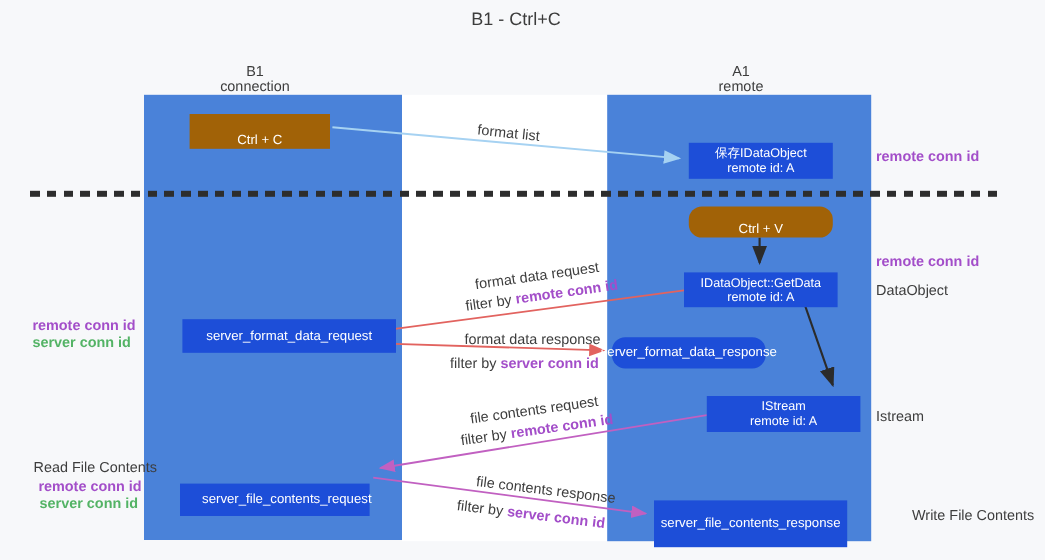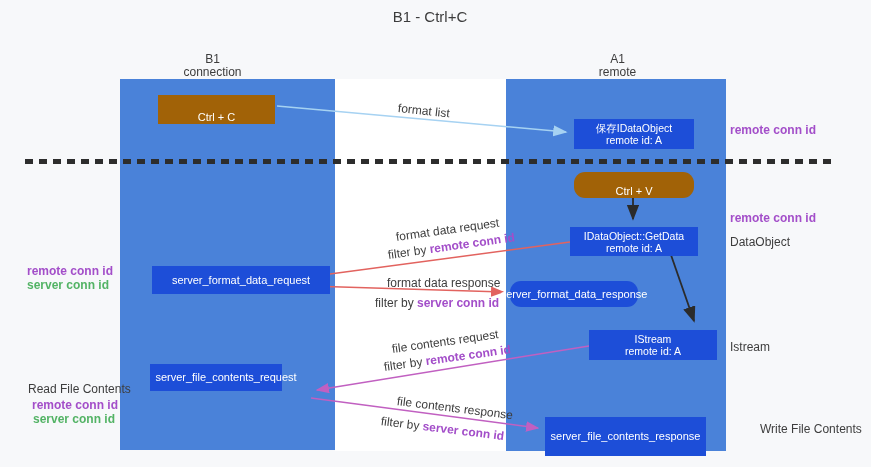--- a/index.html
+++ b/index.html
@@ -111,21 +111,21 @@
 
 <div class="abs node orange" style="left:510px; top:281px; width:128px; height:26px;border-radius:11px;">
   <div>server_format_data_response</div>
 </div>
 
 <div class="abs node orange" style="left:589px; top:330px; width:128px; height:30px; font-size:10.5px; line-height:12px;">
   <div>IStream</div>
   <div>remote id: A</div>
 </div>
 
-<div class="abs node orange" style="left:150px; top:364px; width:132px; height:27px;padding-left:20px;">
+<div class="abs node orange" style="left:150px; top:403px; width:158px; height:27px;padding-left:20px;">
   <div>server_file_contents_request</div>
 </div>
 
 <div class="abs node orange" style="left:545px; top:417px; width:161px; height:39px;">
   <div>server_file_contents_response</div>
 </div>
 
 <div class="abs lbl dark rot-down-slight" style="left:398px; top:101px;">format list</div>
 
 <div class="abs lbl dark rot-up" style="left:396px; top:230px;">format data request</div>

